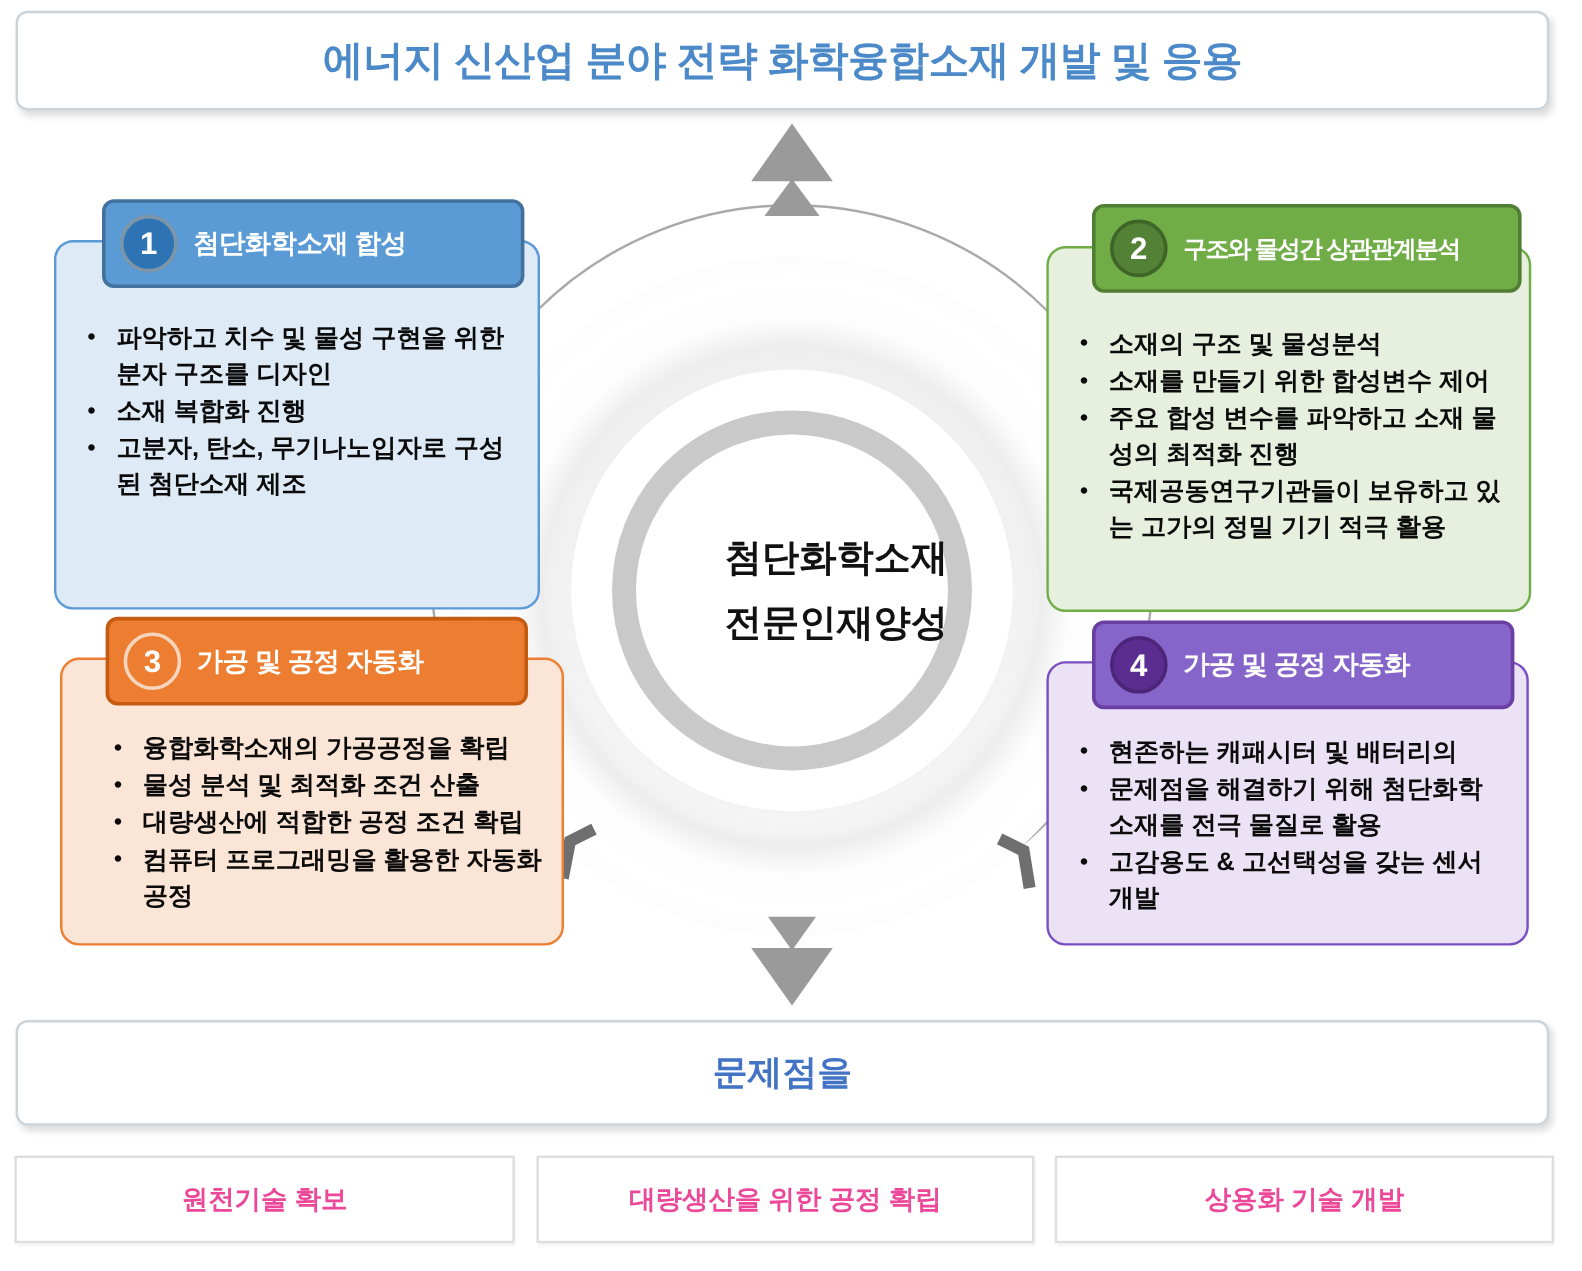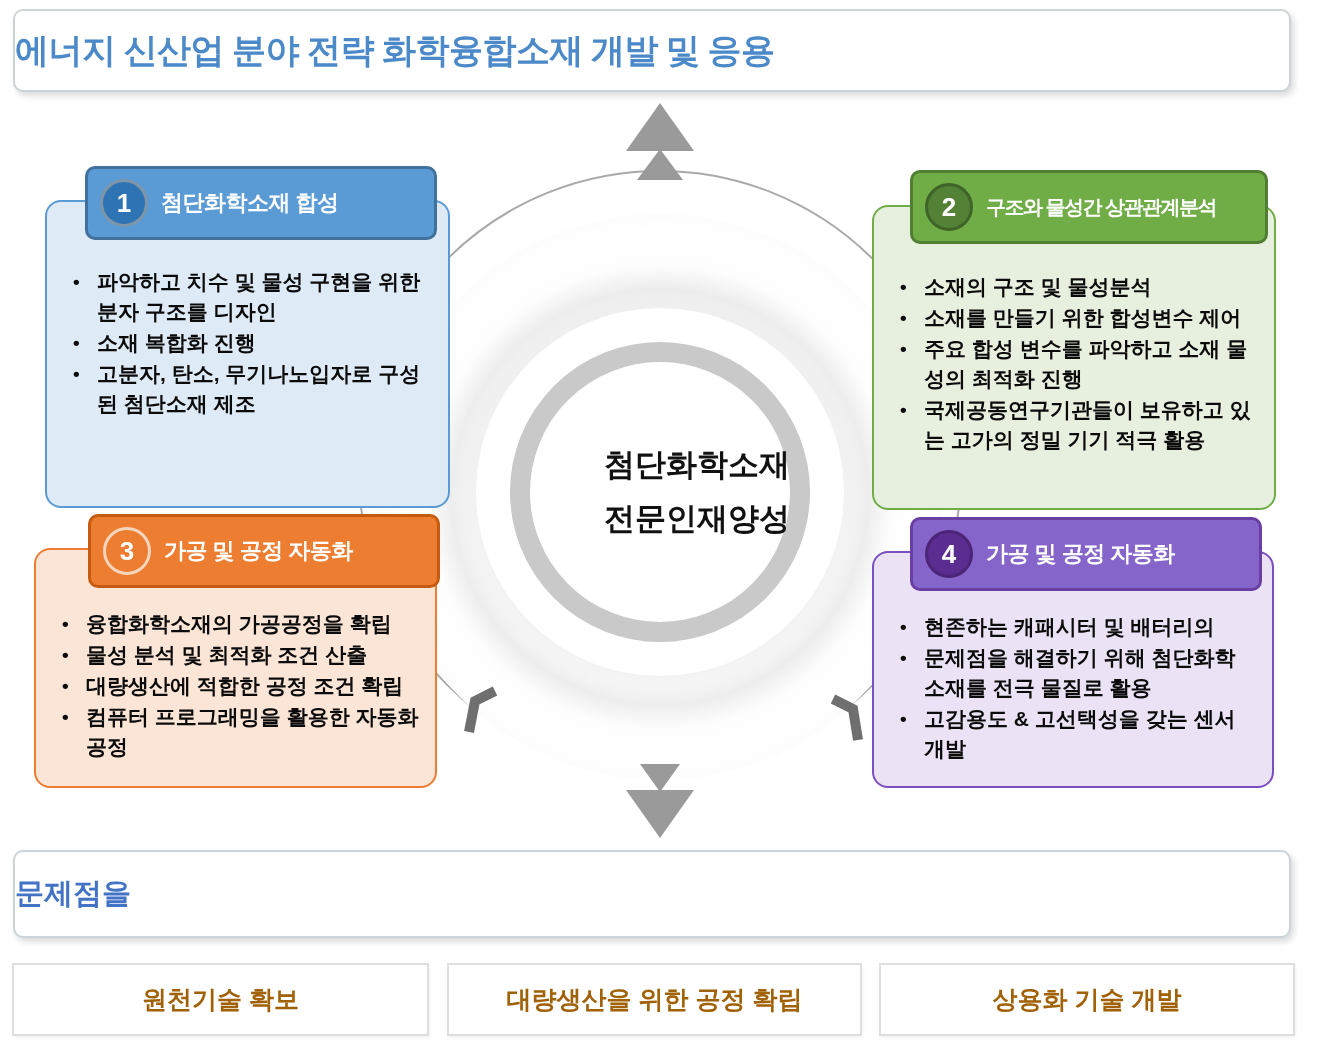--- a/index.html
+++ b/index.html
@@ -1,31 +1,31 @@
 <!DOCTYPE html>
 <html style="--title-text: #4B89C9; --method-text: #4273C5; --banner-border: #CCD3D9; --step-border: #DEDEDE; --ring-gray: #C9C9C9; --arc-gray: #A9A9A9; --arrow-gray: #9A9A9A; --center-text: #111111;"><head>
 <meta charset="utf-8">
 <style>
   html,body{margin:0;padding:0;background:#fff;}
   body{font-family:"Liberation Sans","DejaVu Sans",sans-serif;}
   .stage{position:relative;width:1318px;height:1059px;background:#ffffff;overflow:hidden;}
 
   
   .banner{position:absolute;background:#fff;border:2px solid var(--banner-border,#ccd3d9);
-    border-radius:10px;display:flex;align-items:center;
-    box-shadow:3px 4px 6px rgba(0,0,0,.14);z-index:6;font-family:Liberation Serif, serif;}
+    border-radius:10px;display:flex;align-items:center;justify-content:center;
+    box-shadow:3px 4px 6px rgba(0,0,0,.14);z-index:6;}
   .title-banner{left:13px;top:9px;width:1274px;height:79px;}
   .title-banner .txt{font-size:34px;font-weight:bold;color:var(--title-text,#4b89c9);letter-spacing:-.5px;}
   .method-banner{left:13px;top:850px;width:1274px;height:84px;}
   .method-banner .txt{font-size:29px;font-weight:bold;color:var(--method-text,#4273c5);}
 
   
   .step{position:absolute;top:963px;height:69px;background:#fff;border:2px solid var(--step-border,#dedede);
     display:flex;align-items:center;justify-content:center;z-index:6;box-shadow:1px 2px 3px rgba(0,0,0,.05);}
-  .step .txt{font-size:25px;font-weight:bold;color:#a16207;}
+  .step .txt{font-size:22px;font-weight:bold;color:#ec4899;}
   .step1{left:12px;width:413px;}
   .step2{left:447px;width:411px;}
   .step3{left:879px;width:412px;}
 
   
   .arc{position:absolute;left:358px;top:170px;width:600px;height:600px;border-radius:50%;
     border:2px solid var(--arc-gray,#a9a9a9);z-index:1;}
   .softdisc{position:absolute;left:377px;top:214px;width:566px;height:566px;border-radius:50%;z-index:2;
     background:radial-gradient(circle,#ffffff 0 38%,#fbfbfb 46%,#ededed 52%,#fdfdfd 58%,#ffffff 66%,#f6f6f6 82%,#ececec 90%,rgba(255,255,255,0) 99%);}
   .ring{position:absolute;left:510px;top:342px;width:260px;height:260px;border-radius:50%;
@@ -53,21 +53,21 @@
   .q2 .qtitle{font-size:20px;letter-spacing:-1.5px;}
 
   .qbody ul{list-style:none;margin:0;padding:64px 16px 8px 22px;}
   .qbody li{position:relative;padding-left:28px;font-size:21px;font-weight:bold;color:#0b0b0b;line-height:30px;margin:1px 0;}
   .qbody li::before{content:"\2022";position:absolute;left:4px;top:0;font-size:19px;}
 
   .q1 .qbody{left:45px;top:200px;width:401px;height:304px;}
   .q1 .qheader{left:85px;top:166px;width:322px;}
   .q2 .qbody{left:872px;top:205px;width:400px;height:301px;}
   .q2 .qheader{left:910px;top:170px;width:328px;}
-  .q3 .qbody{left:34px;top:548px;width:399px;height:236px;}
+  .q3 .qbody{left:50px;top:548px;width:399px;height:236px;padding-left:17px;}
   .q3 .qheader{left:88px;top:514px;width:322px;}
   .q3 ul{padding-top:58px;}
   .q4 .qbody{left:872px;top:551px;width:398px;height:233px;}
   .q4 .qheader{left:910px;top:517px;width:322px;}
   .q4 ul{padding-top:58px;}
 </style>
 </head>
 <body>
 
 <div class="stage">

